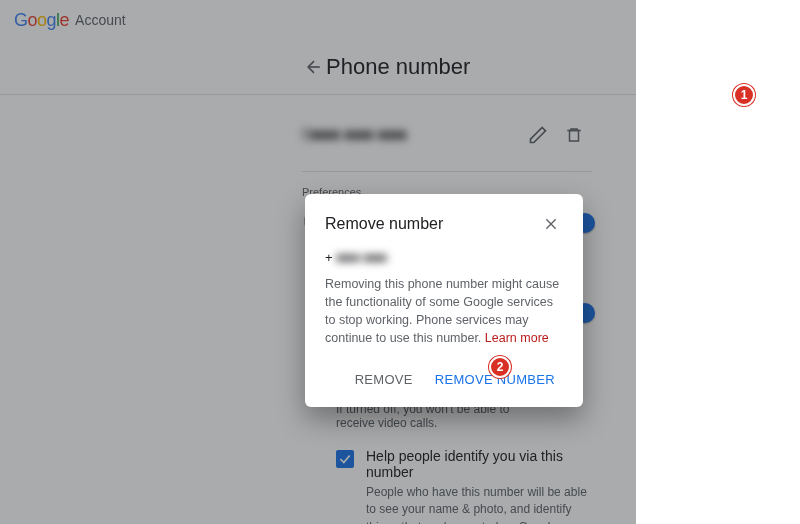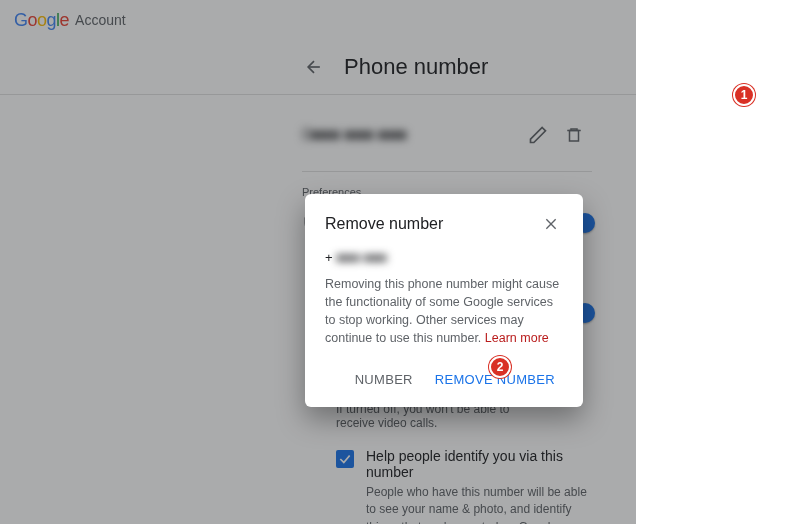--- a/index.html
+++ b/index.html
@@ -5,21 +5,21 @@
   * { box-sizing: border-box; margin: 0; padding: 0; }
   html, body { width: 800px; height: 524px; overflow: hidden; font-family: Arial, Helvetica, sans-serif; background: #fff; color: #202124; }
   .page { width: 636px; height: 524px; position: relative; }
 
   
   .header { height: 40px; display: flex; align-items: center; padding: 0 14px; gap: 4px; }
   .logo { font-size: 18px; font-weight: 500; letter-spacing: -0.5px; }
   .g1 { color:#4285f4; } .g2 { color:#ea4335; } .g3 { color:#fbbc05; } .g4 { color:#4285f4; } .g5 { color:#34a853; } .g6 { color:#ea4335; }
   .acct { font-size: 14px; color:#5f6368; margin-left: 2px; }
 
-  .titlebar { display:flex; align-items:center; gap: 18px; padding: 14px 0 14px 302px; border-bottom: 1px solid #e0e0e0; }
+  .titlebar { display:flex; align-items:center; padding: 14px 0 14px 302px; border-bottom: 1px solid #e0e0e0; }
   .back-btn { width:24px; height:24px; display:flex; align-items:center; justify-content:center; cursor:pointer; }
   .page-title { font-size: 22px; color:#202124; }
 
   .content { padding: 22px 44px 0 302px; }
   .phone-row { display:flex; align-items:center; }
   .phone-number { font-size: 16px; color:#202124; filter: blur(4px); }
   .spacer { flex:1; }
   .icon-btn { width:36px; height:36px; display:flex; align-items:center; justify-content:center; cursor:pointer; color:#5f6368; }
   .phone-desc { font-size: 13px; color:#5f6368; margin-top: 8px; max-width: 450px; line-height: 1.4; }
 
@@ -163,23 +163,23 @@
         <svg width="16" height="16" viewBox="0 0 24 24" fill="none" stroke="#5f6368" stroke-width="2">
             <line x1="5" y1="5" x2="19" y2="19"></line>
             <line x1="19" y1="5" x2="5" y2="19"></line>
           </svg>
       </div>
     </div>
     <div class="dialog-phone">
       <span>+ </span><span class="dialog-phone-blur">■■■ ■■■</span>
     </div>
     <div class="dialog-body">
-      <span>Removing this phone number might cause the functionality of some Google services to stop working. Other services may continue to use this number. </span><span class="learn-more">Learn more</span>
+      <span>Removing this phone number might cause the functionality of some Google services to stop working. Phone services may continue to use this number. </span><span class="learn-more">Learn more</span>
     </div>
     <div class="dialog-actions">
-      <div class="btn btn-cancel">NUMBER</div>
+      <div class="btn btn-cancel">REMOVE</div>
       <div class="btn btn-primary">REMOVE NUMBER</div>
     </div>
   </div>
 
   <div class="badge badge-1">1</div>
   <div class="badge badge-2">2</div>
 </div>
 
 </body></html>

